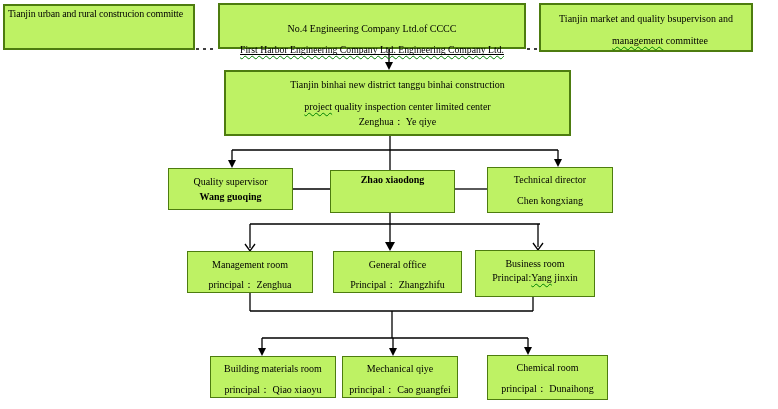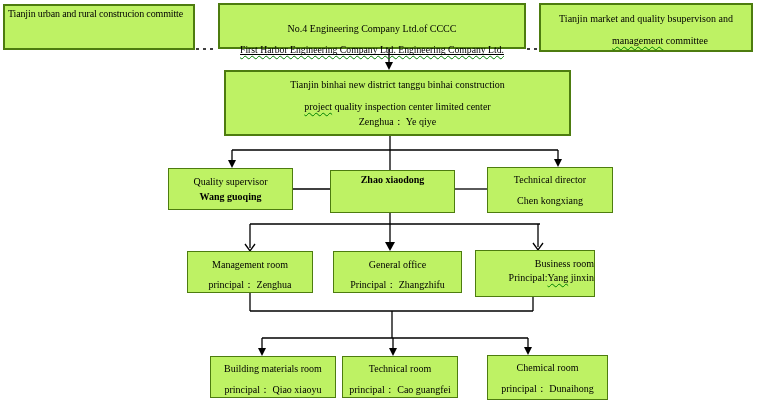--- a/index.html
+++ b/index.html
@@ -48,21 +48,21 @@
   #box-assistant{left:330px;top:170px;width:125px;height:43px;}
   #box-technical{left:487px;top:167px;width:126px;height:46px;}
   #box-quality .l1,#box-assistant .l1{margin-top:6px;}
   #box-quality .l2,#box-assistant .l2{margin-top:2px;font-weight:bold;}
   #box-technical .l1{margin-top:5px;}
   #box-technical .l2{margin-top:8px;}
 
   
   #box-management{left:187px;top:251px;width:126px;height:42px;}
   #box-general   {left:333px;top:251px;width:129px;height:42px;}
-  #box-business  {left:475px;top:250px;width:120px;height:47px;text-align:right;}
+  #box-business  {left:475px;top:250px;width:120px;height:47px;}
   #box-management .l1,#box-general .l1{margin-top:6px;}
   #box-management .l2,#box-general .l2{margin-top:7px;}
   #box-business .l1{margin-top:6px;}
   #box-business .l2{margin-top:1px;}
 
   
   #box-building  {left:210px;top:356px;width:126px;height:42px;}
   #box-mechanical{left:342px;top:356px;width:116px;height:42px;}
   #box-chemical  {left:487px;top:355px;width:121px;height:45px;}
   #box-building .l1,#box-mechanical .l1,#box-chemical .l1{margin-top:5px;}
@@ -161,21 +161,21 @@
   <div class="box" id="box-business">
     <span class="line l1">Business room</span>
     <span class="line l2"><span>Principal:</span><span class="wavy">Yang</span><span> jinxin</span></span>
   </div>
 
   <div class="box" id="box-building">
     <span class="line l1">Building materials room</span>
     <span class="line l2">principal：  Qiao xiaoyu</span>
   </div>
   <div class="box" id="box-mechanical">
-    <span class="line l1">Technical room</span>
+    <span class="line l1">Mechanical qiye</span>
     <span class="line l2">principal：  Cao guangfei</span>
   </div>
   <div class="box" id="box-chemical">
     <span class="line l1">Chemical room</span>
     <span class="line l2">principal：  Dunaihong</span>
   </div>
 
 </div>
 
 </body></html>

